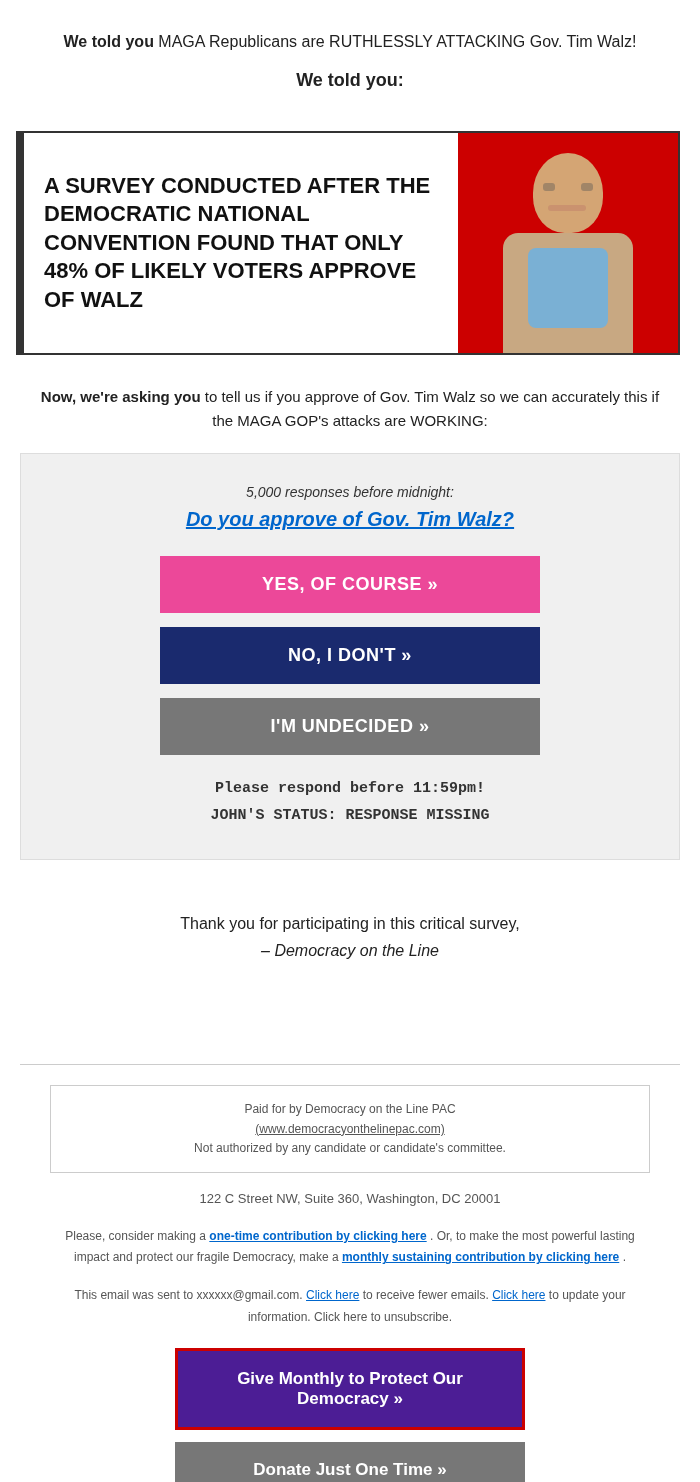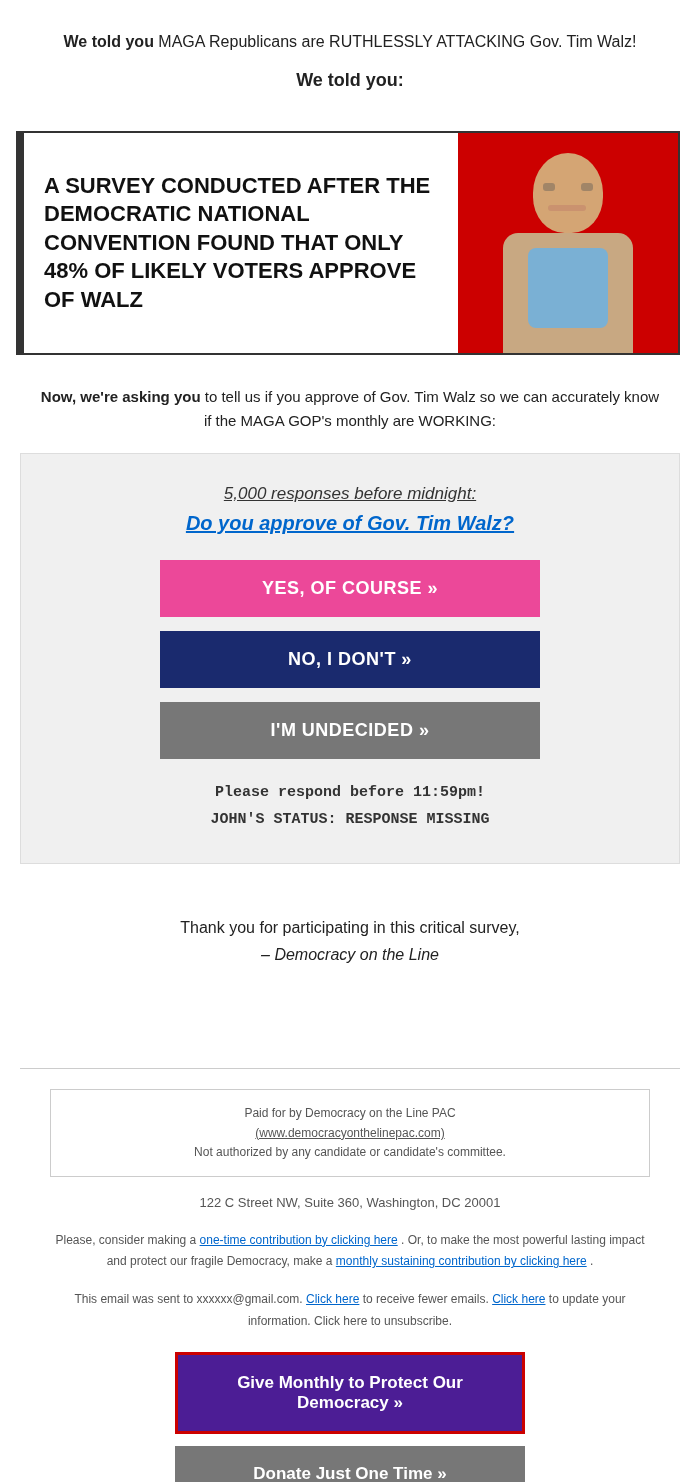--- a/index.html
+++ b/index.html
@@ -116,24 +116,23 @@
     }
     .survey-response-box {
       background: #f0f0f0;
       border: 1px solid #ddd;
       margin: 0 20px 20px 20px;
       padding: 30px 40px;
       text-align: center;
     }
     .response-count {
       font-style: italic;
-      font-size: 17px;
+      font-size: 14px;
       margin-bottom: 8px;
       color: #333;
-      text-decoration: underline;
     }
     .response-question {
       font-size: 20px;
       color: #0066cc;
       text-decoration: underline;
       font-style: italic;
       margin-bottom: 25px;
       font-weight: bold;
     }
     .btn-yes {
@@ -232,20 +231,21 @@
     }
     .footer-links {
       font-size: 12px;
       line-height: 1.8;
       color: #555;
       margin-bottom: 16px;
     }
     .footer-links a {
       color: #0066cc;
       text-decoration: underline;
+      font-weight: bold;
     }
     .footer-email-notice {
       font-size: 12px;
       color: #555;
       line-height: 1.8;
       margin-bottom: 20px;
     }
     .footer-email-notice a {
       color: #0066cc;
       text-decoration: underline;
@@ -310,21 +310,21 @@
           <div class="person-body">
             <div class="person-shirt"></div>
           </div>
         </div>
       </div>
     </div>
   </div>
 
   <div class="now-asking">
     <p>
-      <strong>Now, we're asking you</strong><span> to tell us if you approve of Gov. Tim Walz so we can accurately know if the MAGA GOP's monthly are WORKING:</span>
+      <strong>Now, we're asking you</strong><span> to tell us if you approve of Gov. Tim Walz so we can accurately this if the MAGA GOP's attacks are WORKING:</span>
     </p>
   </div>
 
   <div class="survey-response-box">
     <p class="response-count">5,000 responses before midnight:</p>
     <p class="response-question">Do you approve of Gov. Tim Walz?</p>
 
     <button class="btn-yes">YES, OF COURSE »</button>
     <button class="btn-no">NO, I DON'T »</button>
     <button class="btn-undecided">I'M UNDECIDED »</button>

